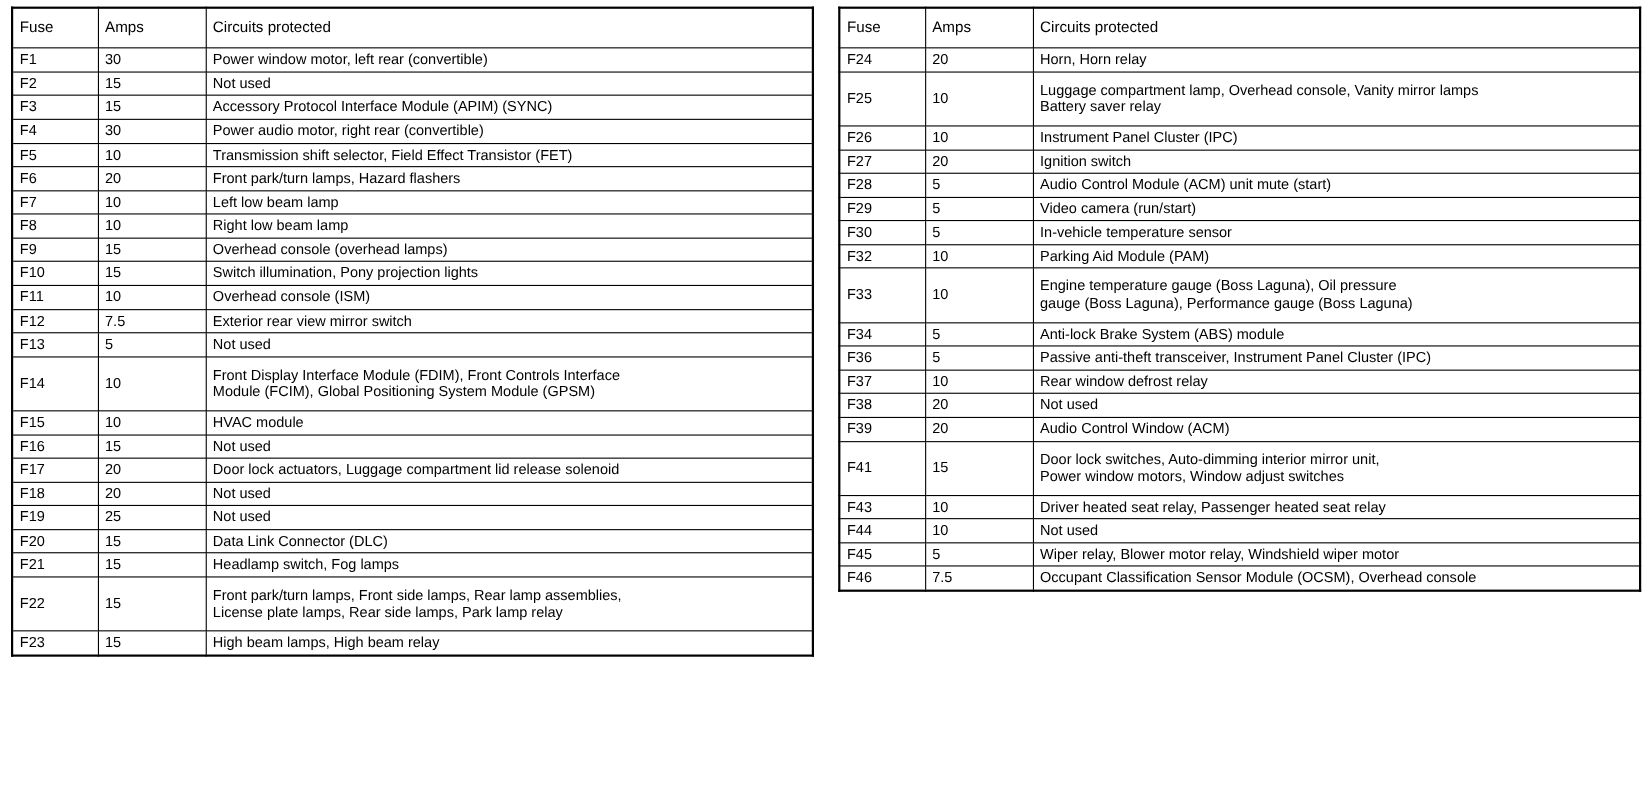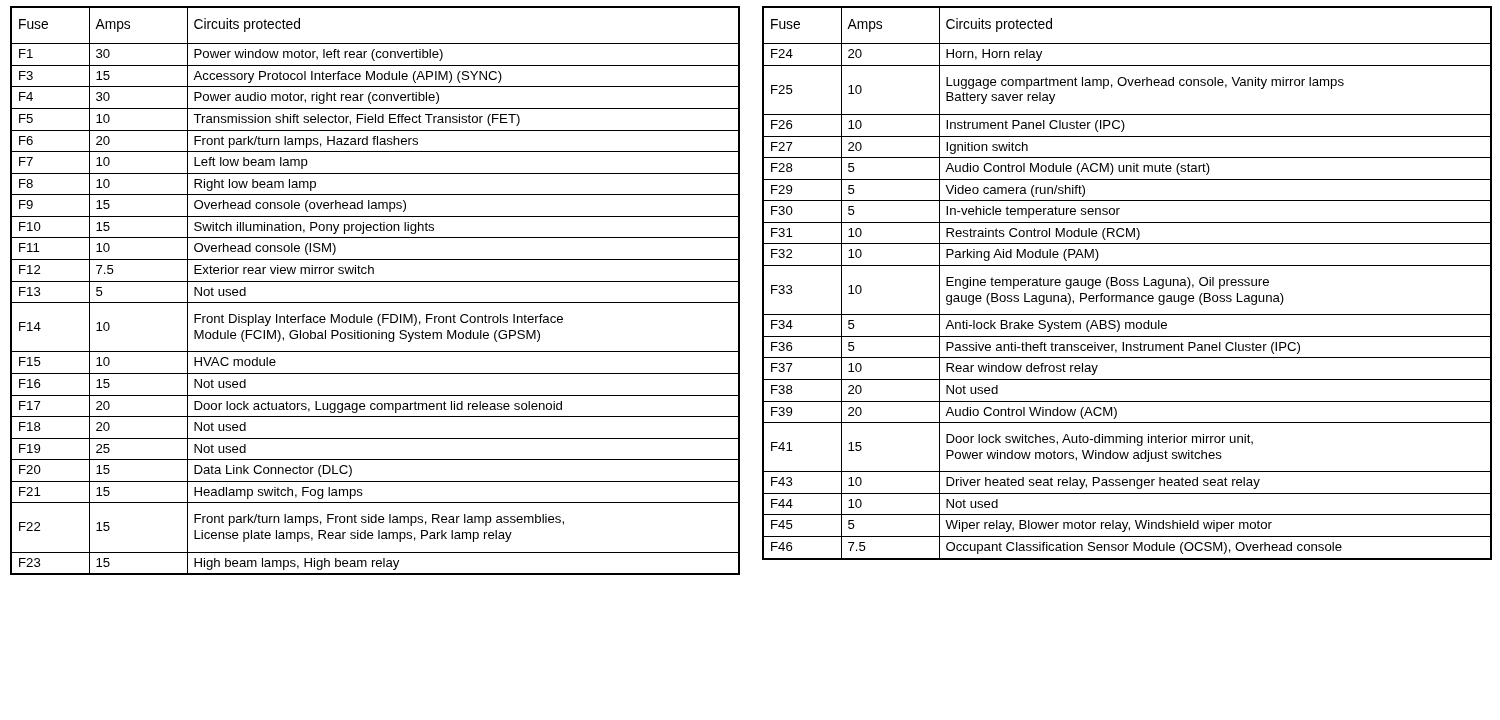--- a/index.html
+++ b/index.html
@@ -83,20 +83,27 @@
       </thead>
       <tbody>
           <tr>
             <td class="col-fuse">F1</td>
             <td class="col-amps">30</td>
             <td class="cell-circ">
               <span class="line2">Power window motor, left rear (convertible)</span>
             </td>
           </tr>
           <tr>
+            <td class="col-fuse">F2</td>
+            <td class="col-amps">15</td>
+            <td class="cell-circ">
+              <span class="line2">Not used</span>
+            </td>
+          </tr>
+          <tr>
             <td class="col-fuse">F3</td>
             <td class="col-amps">15</td>
             <td class="cell-circ">
               <span class="line2">Accessory Protocol Interface Module (APIM) (SYNC)</span>
             </td>
           </tr>
           <tr>
             <td class="col-fuse">F4</td>
             <td class="col-amps">30</td>
             <td class="cell-circ">
@@ -290,35 +297,28 @@
             <td class="col-fuse">F28</td>
             <td class="col-amps">5</td>
             <td class="cell-circ">
               <span class="line2">Audio Control Module (ACM) unit mute (start)</span>
             </td>
           </tr>
           <tr>
             <td class="col-fuse">F29</td>
             <td class="col-amps">5</td>
             <td class="cell-circ">
-              <span class="line2">Video camera (run/shift)</span>
+              <span class="line2">Video camera (run/start)</span>
             </td>
           </tr>
           <tr>
             <td class="col-fuse">F30</td>
             <td class="col-amps">5</td>
             <td class="cell-circ">
               <span class="line2">In-vehicle temperature sensor</span>
-            </td>
-          </tr>
-          <tr>
-            <td class="col-fuse">F31</td>
-            <td class="col-amps">10</td>
-            <td class="cell-circ">
-              <span class="line2">Restraints Control Module (RCM)</span>
             </td>
           </tr>
           <tr>
             <td class="col-fuse">F32</td>
             <td class="col-amps">10</td>
             <td class="cell-circ">
               <span class="line2">Parking Aid Module (PAM)</span>
             </td>
           </tr>
           <tr class="xtall">

